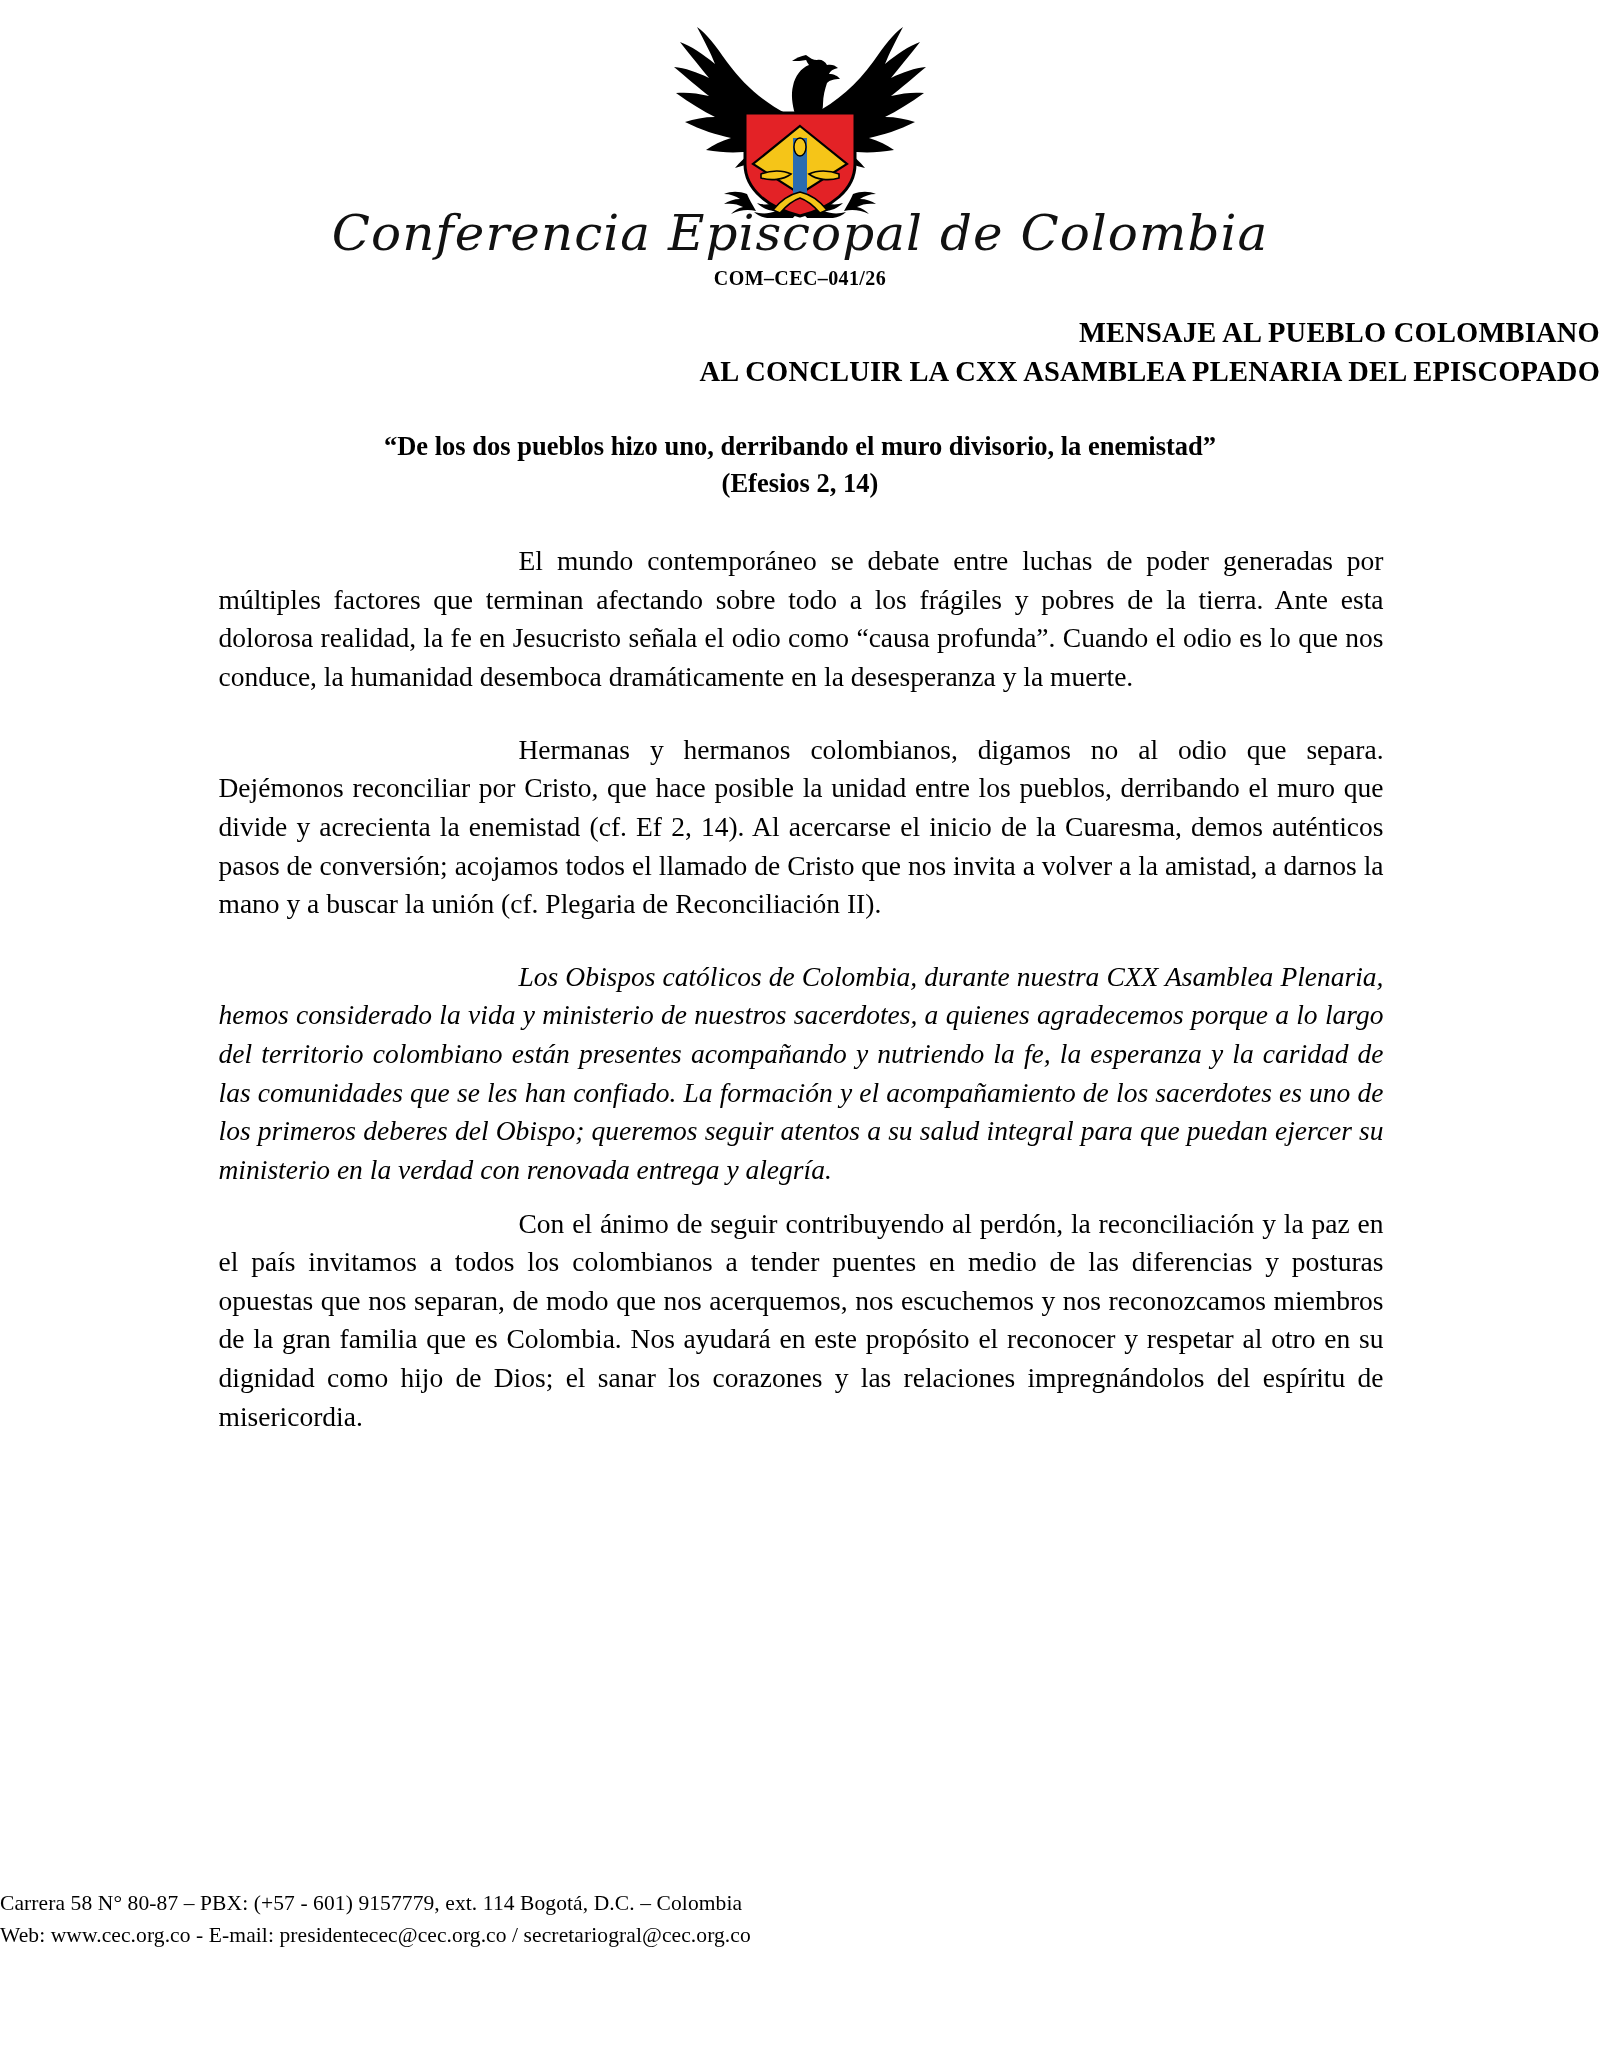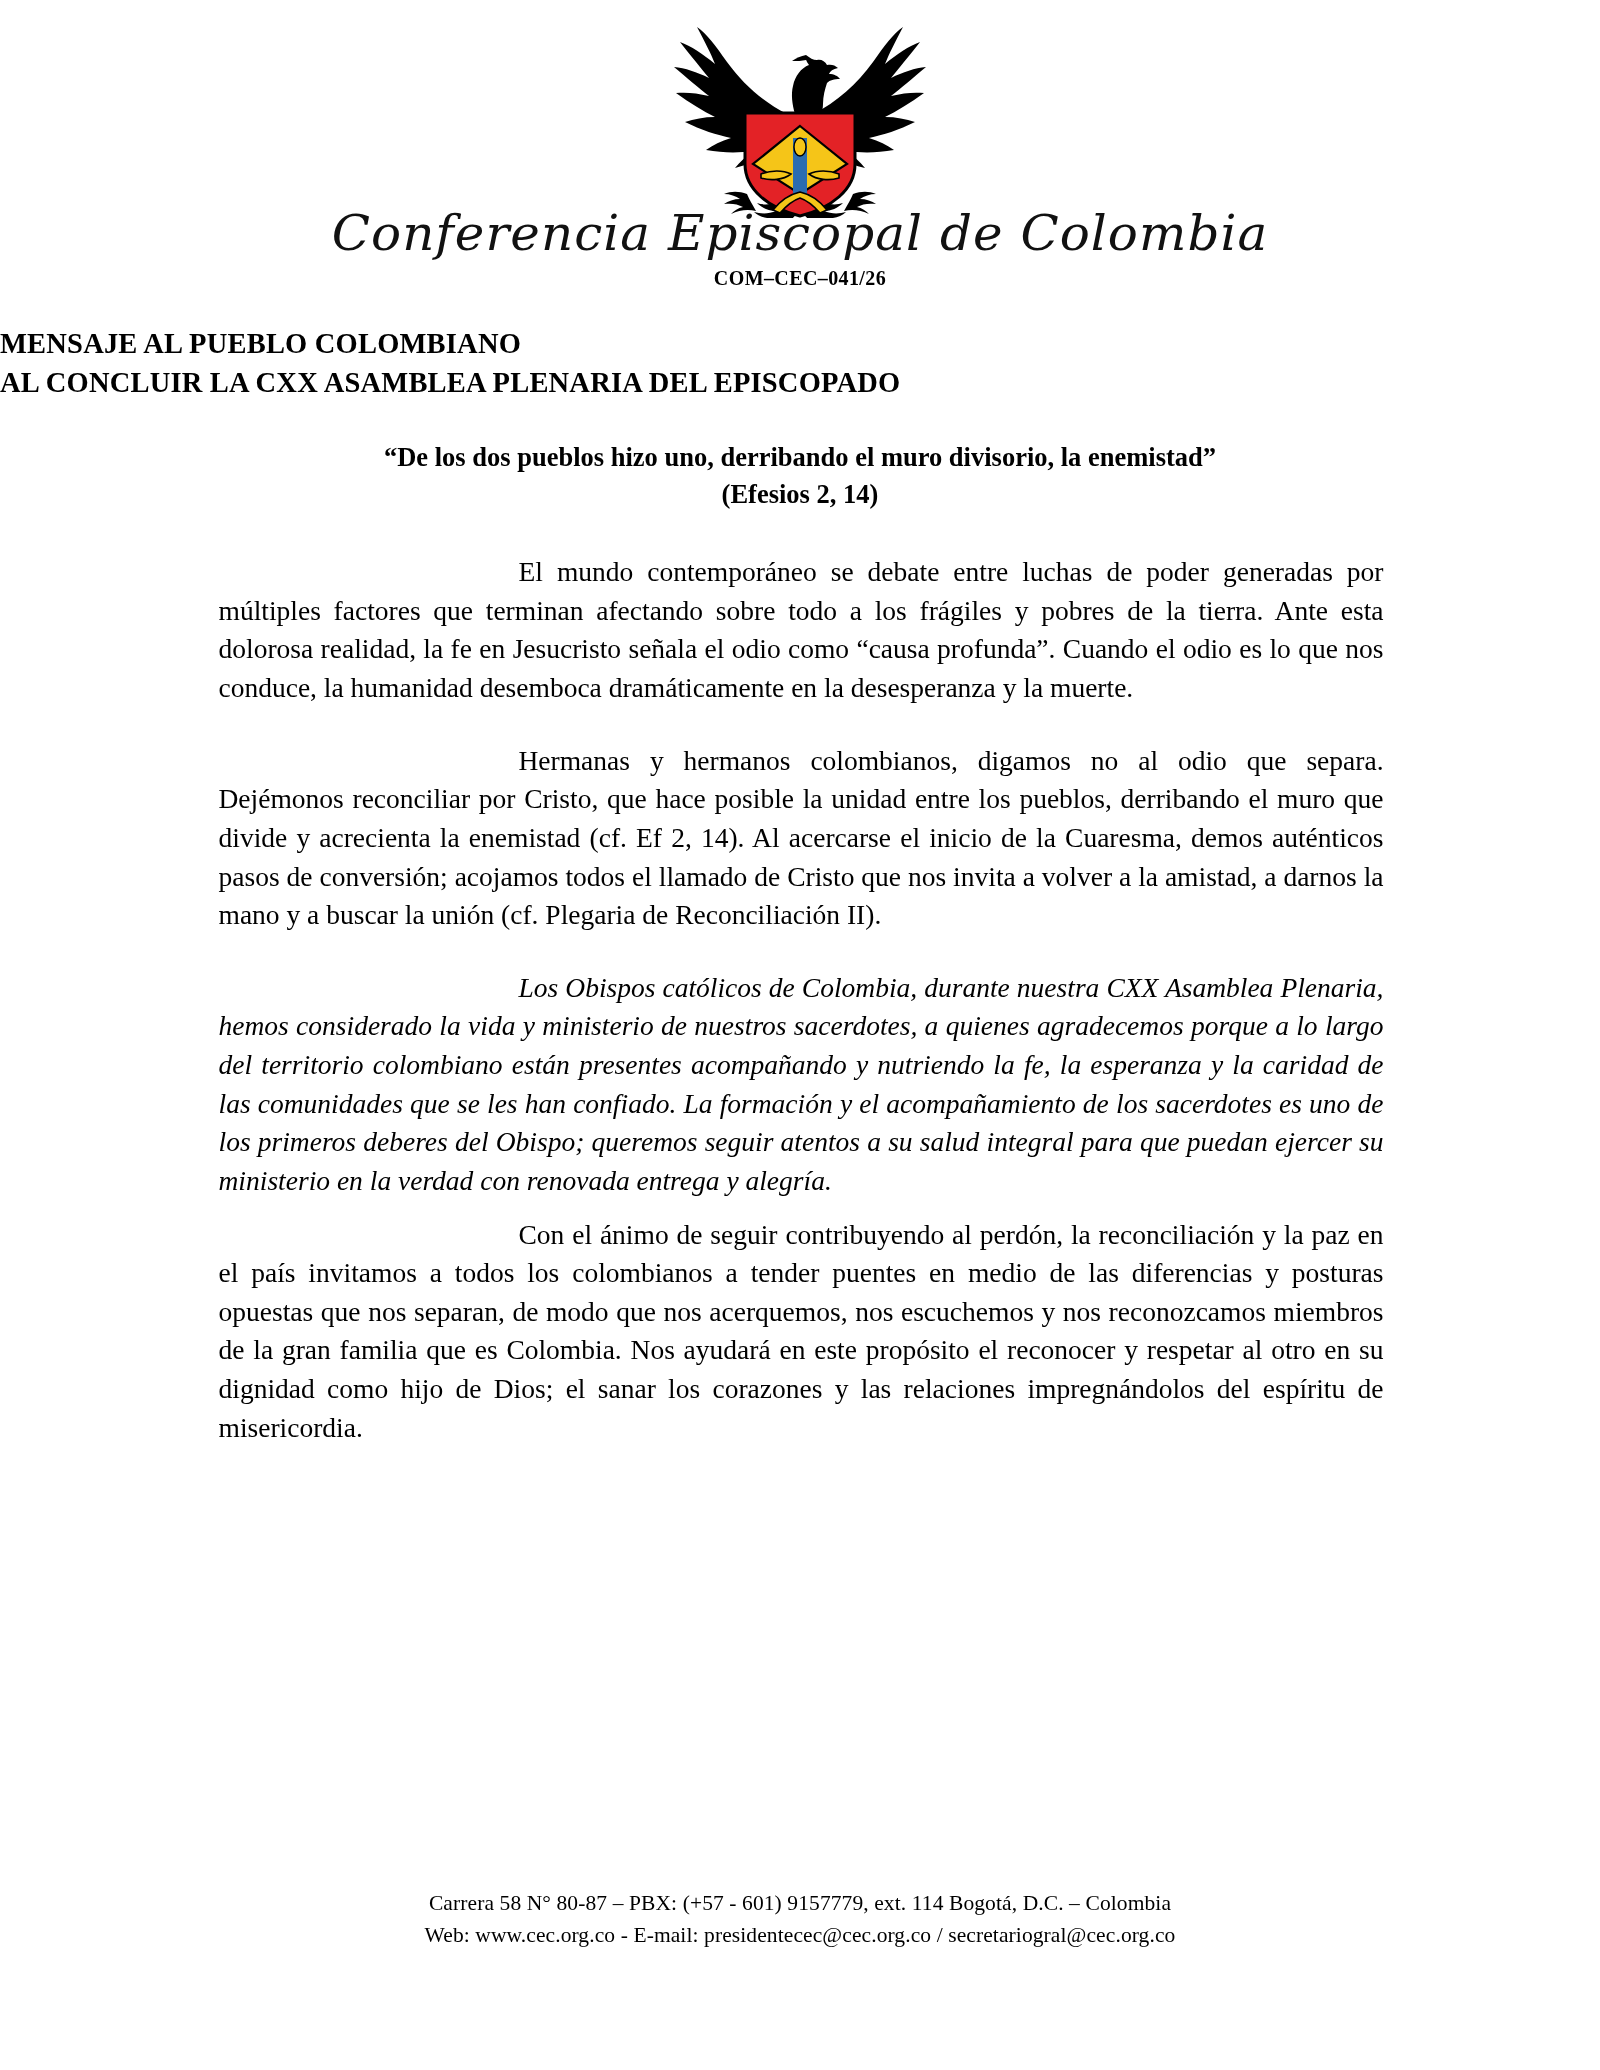--- a/index.html
+++ b/index.html
@@ -51,22 +51,22 @@
   .doc-code {
     text-align: center;
     font-size: 20px;
     font-weight: bold;
     letter-spacing: 0.4px;
     margin-top: 8px;
   }
 
   
   .title-block {
-    text-align: left;
-    margin-top: 35px;
+    text-align: right;
+    margin-top: 24px;
   }
   .title-line {
     font-size: 28.5px;
     font-weight: bold;
     line-height: 1.36;
     letter-spacing: 0.2px;
   }
 
   .subtitle-block {
     text-align: center;
@@ -98,21 +98,20 @@
     margin-bottom: 15px;
     font-style: italic;
   }
 
   
   .footer {
     position: absolute;
     left: 0;
     right: 0;
     bottom: 118px;
-    text-align: center;
   }
   .footer-line {
     font-size: 21.5px;
     line-height: 1.52;
     letter-spacing: 0.1px;
   }
 </style>
 </head>
 <body>
 

